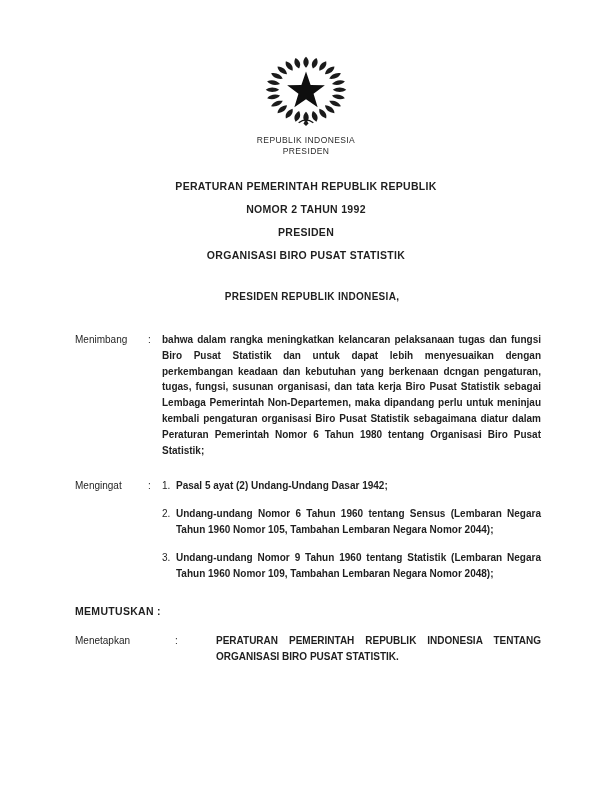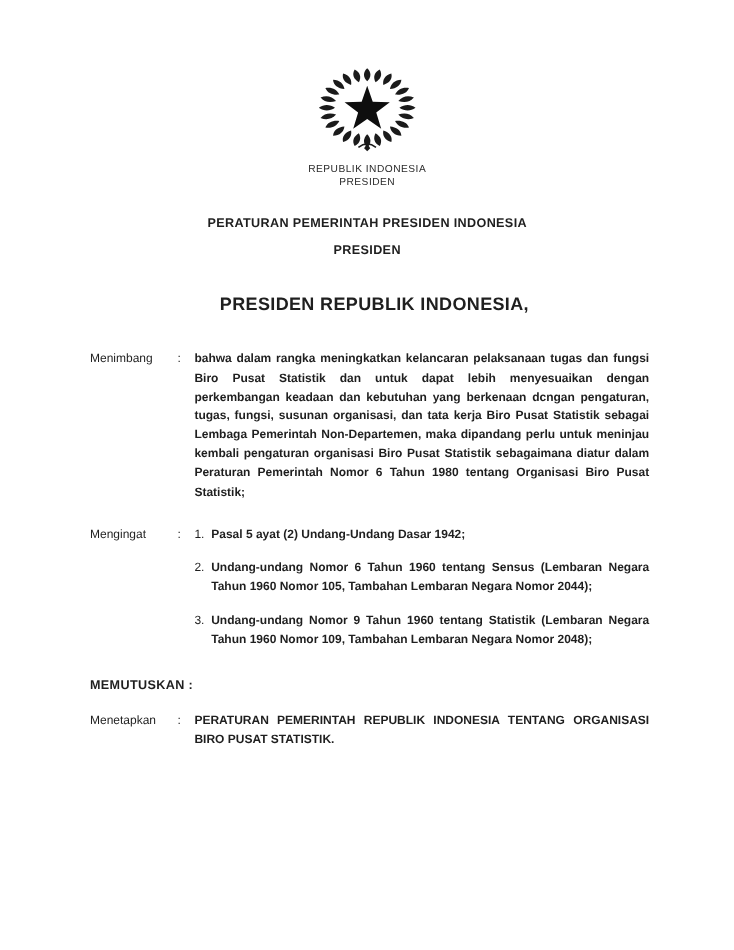--- a/index.html
+++ b/index.html
@@ -14,27 +14,27 @@
     color: #1f1f1f;
     overflow: hidden;
   }
   
   .letterhead { padding-top: 54px; text-align: center; }
   .emblem { display: block; margin: 0 auto; }
   .lh-text { margin-top: 5px; font-size: 8.5px; line-height: 11px; letter-spacing: 0.4px; color: #2b2b2b; }
   
   .title-block { margin-top: 18px; text-align: center; }
   .title-block p { font-size: 10.5px; font-weight: bold; line-height: 23px; letter-spacing: 0.3px; }
-  .salutation { margin-top: 24px; text-align: center; font-size: 15px; font-weight: bold; letter-spacing: 0.3px; margin-left: 12px; }
+  .salutation { margin-top: 24px; text-align: center; font-size: 10px; font-weight: bold; letter-spacing: 0.3px; margin-left: 12px; }
   
   .body { padding: 0 71px 0 75px; }
   .row { display: flex; align-items: flex-start; font-size: 10px; line-height: 15.8px; }
   .row-considering { margin-top: 30px; }
   .row-recalling  { margin-top: 20px; }
-  .row-enacting   { margin-top: 16px; }
+  .row-enacting   { margin-top: 16px; gap: 27px; }
   .lbl { width: 73px; flex: none; }
   .sep { width: 14px; flex: none; }
   .txt { flex: 1; }
   .just { text-align: justify; font-weight: bold; }
   
   .li { display: flex; align-items: flex-start; }
   .li + .li { margin-top: 12px; }
   .num { width: 14px; flex: none; }
   .itxt { flex: 1; }
   .decision { margin-top: 24px; text-align: left; font-size: 10.5px; font-weight: bold; letter-spacing: 0.3px; }
@@ -81,22 +81,24 @@
         <path d="M56.5 93 L60 87.5 L63.5 93 L60 96.5 Z" stroke="none"></path>
       </g>
     </svg>
     <div class="lh-text">
       <div>REPUBLIK INDONESIA</div>
       <div>PRESIDEN</div>
     </div>
   </div>
 
   <div class="title-block">
-    <p>PERATURAN PEMERINTAH PRESIDEN INDONESIA</p>
+    <p>PERATURAN PEMERINTAH REPUBLIK REPUBLIK</p>
+    <p>NOMOR 2 TAHUN 1992</p>
     <p>PRESIDEN</p>
+    <p>ORGANISASI BIRO PUSAT STATISTIK</p>
   </div>
 
   <p class="salutation">PRESIDEN REPUBLIK INDONESIA,</p>
 
   <div class="body">
 
     <div class="row row-considering">
       <div class="lbl">Menimbang</div>
       <div class="sep">:</div>
       <div class="txt just">bahwa dalam rangka meningkatkan kelancaran pelaksanaan tugas dan fungsi Biro Pusat Statistik dan untuk dapat lebih menyesuaikan dengan perkembangan keadaan dan kebutuhan yang berkenaan dcngan pengaturan, tugas, fungsi, susunan organisasi, dan tata kerja Biro Pusat Statistik sebagai Lembaga Pemerintah Non-Departemen, maka dipandang perlu untuk meninjau kembali pengaturan organisasi Biro Pusat Statistik sebagaimana diatur dalam Peraturan Pemerintah Nomor 6 Tahun 1980 tentang Organisasi Biro Pusat Statistik;</div>

